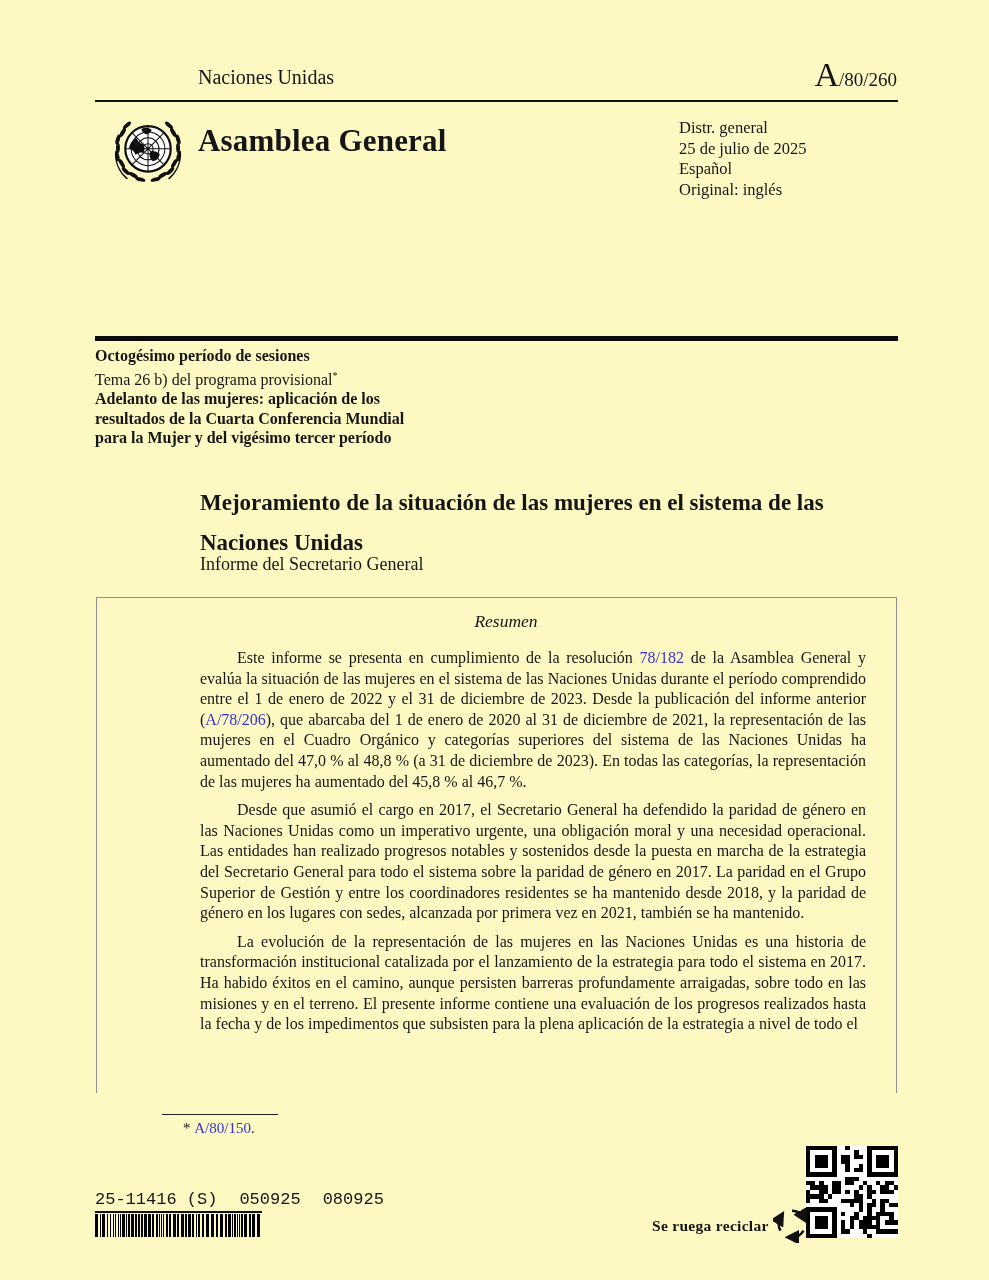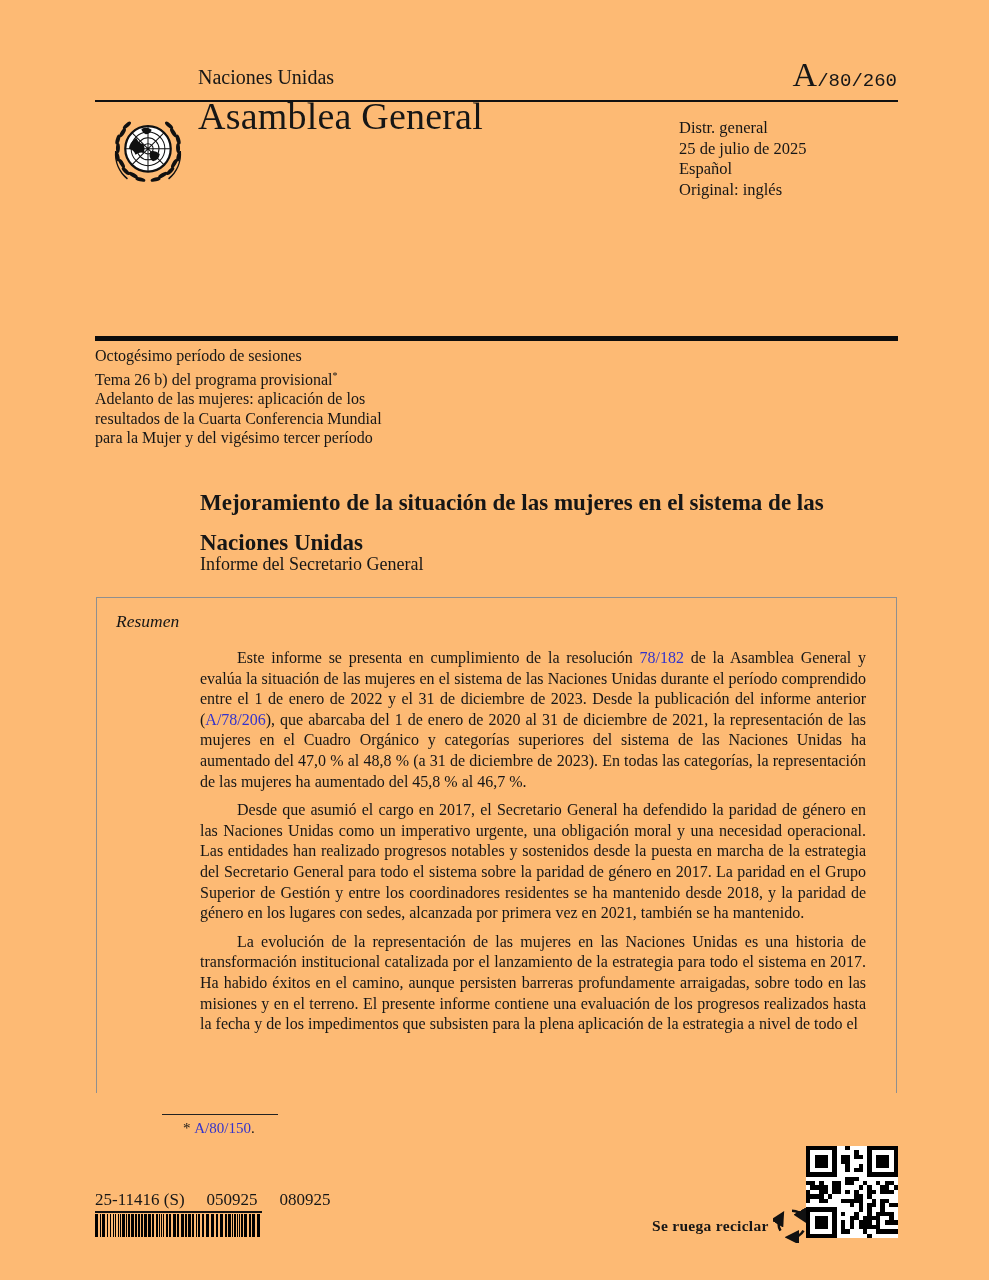--- a/index.html
+++ b/index.html
@@ -1,61 +1,61 @@
 <!DOCTYPE html>
 <html><head>
 <meta charset="utf-8">
 <style>
   html,body{margin:0;padding:0;background:#e8e8e8;}
   .page{
     position:relative;
     width:989px;height:1280px;
-    background:#fdba74;
+    background:#fef9c3;
     margin:0 auto;
     font-family:"Liberation Serif","DejaVu Serif",serif;
     color:#161616;
     overflow:hidden;
   }
   .abs{position:absolute;}
   
   .org-name{left:198px;top:66px;font-size:20px;}
   .doc-symbol{top:56px;right:92px;}
   .doc-symbol .big{font-size:34px;}
-  .doc-symbol .small{font-size:19px;font-family:Liberation Mono, monospace;}
+  .doc-symbol .small{font-size:19px;}
   .rule-thin{left:95px;top:100px;width:803px;height:2px;background:#111;}
   .emblem{left:104px;top:107px;}
-  .organ-title{left:198px;top:94px;font-size:38px;font-weight:normal;letter-spacing:.2px;}
+  .organ-title{left:198px;top:123px;font-size:31px;font-weight:bold;letter-spacing:.2px;}
   .distr-block{left:642px;top:118px;font-size:16.5px;line-height:20.5px;margin-left:37px;}
   
   .rule-thick{left:95px;top:336px;width:803px;height:5px;background:#0c0c0c;}
   .session{left:95px;top:346px;font-size:16px;line-height:19.5px;}
-  .session .b{font-weight:normal;}
+  .session .b{font-weight:bold;}
   sup{font-size:10px;}
   
   .main-title{left:200px;top:483px;width:662px;font-size:23px;line-height:40px;font-weight:bold;}
   .subtitle{left:200px;top:554px;font-size:18px;font-weight:normal;}
   
   .summary-box{
     left:96px;top:597px;width:801px;height:496px;
     border-top:1px solid #8f8f8f;border-left:1px solid #8f8f8f;border-right:1px solid #8f8f8f;
     box-sizing:border-box;
   }
-  .summary-heading{margin:13px 0 16px 19px;font-size:17.5px;font-style:italic;}
+  .summary-heading{margin:13px 0 16px 19px;font-size:17.5px;font-style:italic;text-align:center;}
   .summary-body{margin:0 30px 0 103px;}
   .summary-body p{
     margin:0 0 8px 0;
     font-size:16px;line-height:20.6px;
     text-align:justify;text-indent:37px;
   }
   a.doclink{color:#3333cc;text-decoration:none;}
   
   .footnote-rule{left:162px;top:1114px;width:116px;height:1px;background:#222;}
   .footnote{left:183px;top:1120px;font-size:15px;}
   
-  .job-line{left:95px;top:1190px;font-size:17px;white-space:nowrap;}
+  .job-line{left:95px;top:1190px;font-size:17px;white-space:nowrap;font-family:Liberation Mono, monospace;}
   .job-line span{margin-right:22px;}
   .job-underline{left:95px;top:1211px;width:167px;height:2px;background:#111;}
   .barcode{left:95px;top:1214px;}
   .recycle-row{left:652px;top:1205px;display:flex;align-items:center;gap:4px;}
   .recycle-text{font-size:15.5px;font-weight:bold;letter-spacing:.3px;}
   .qr{left:806px;top:1146px;}
 </style>
 </head>
 <body>
 

